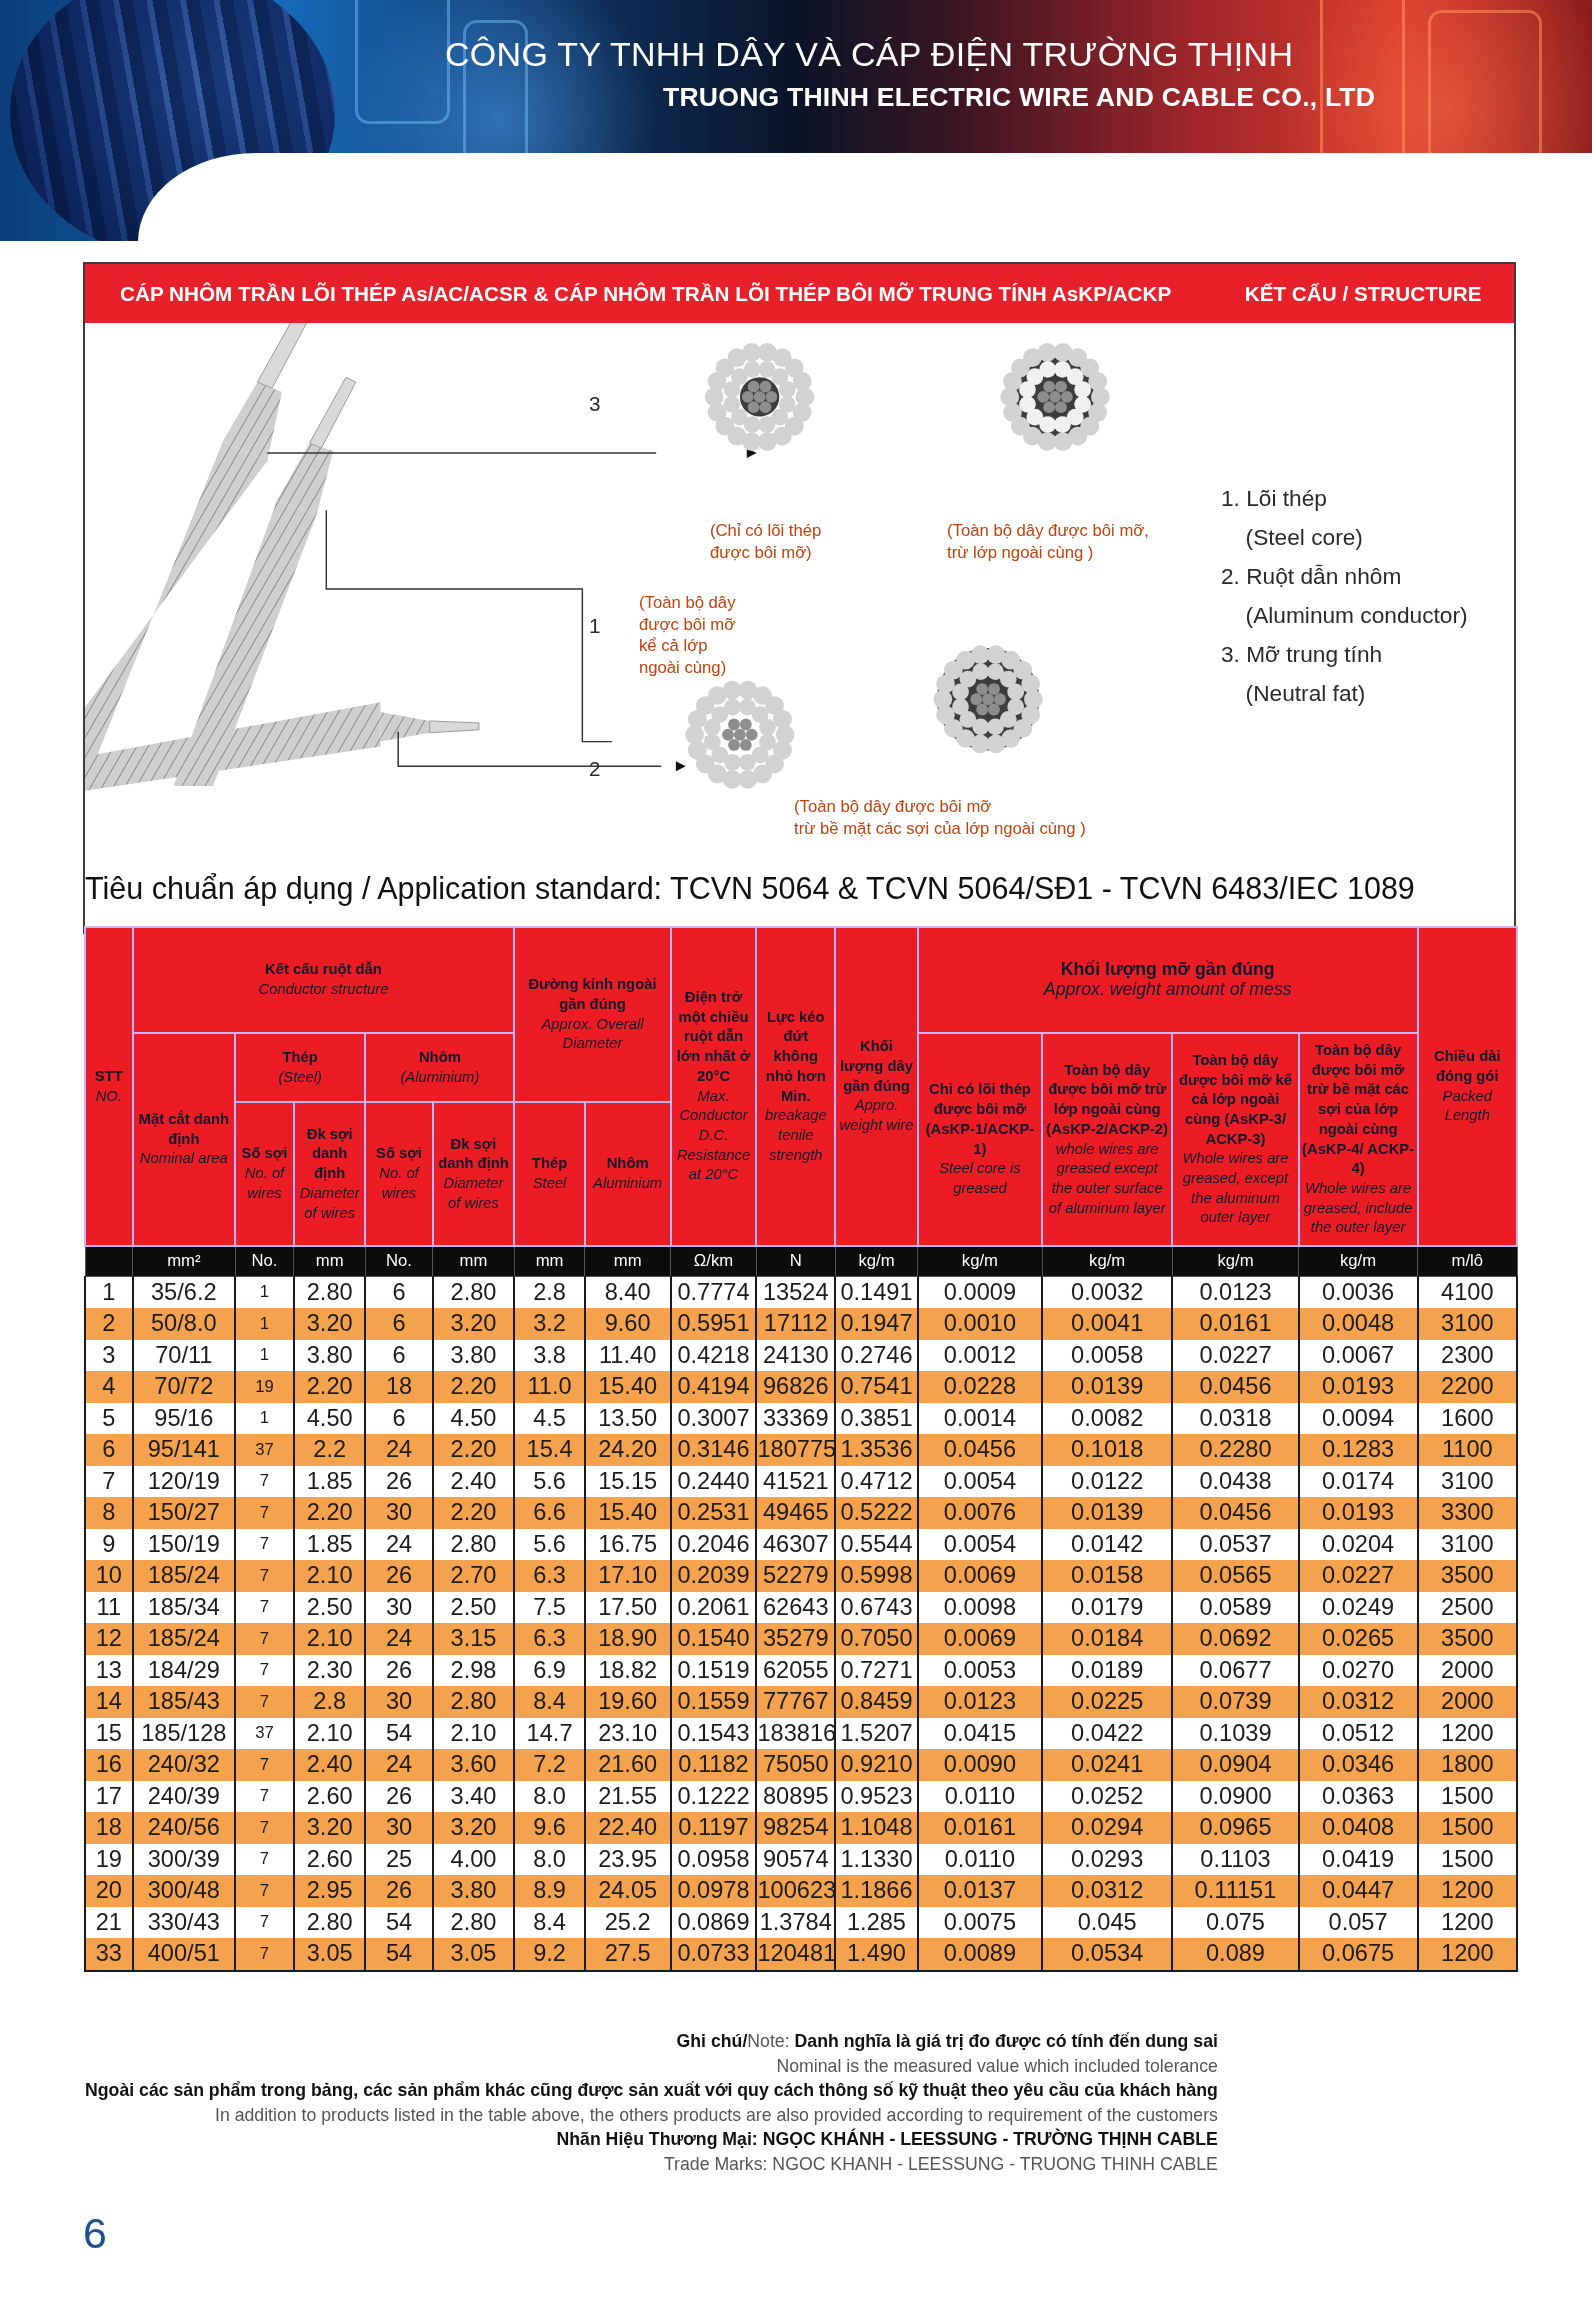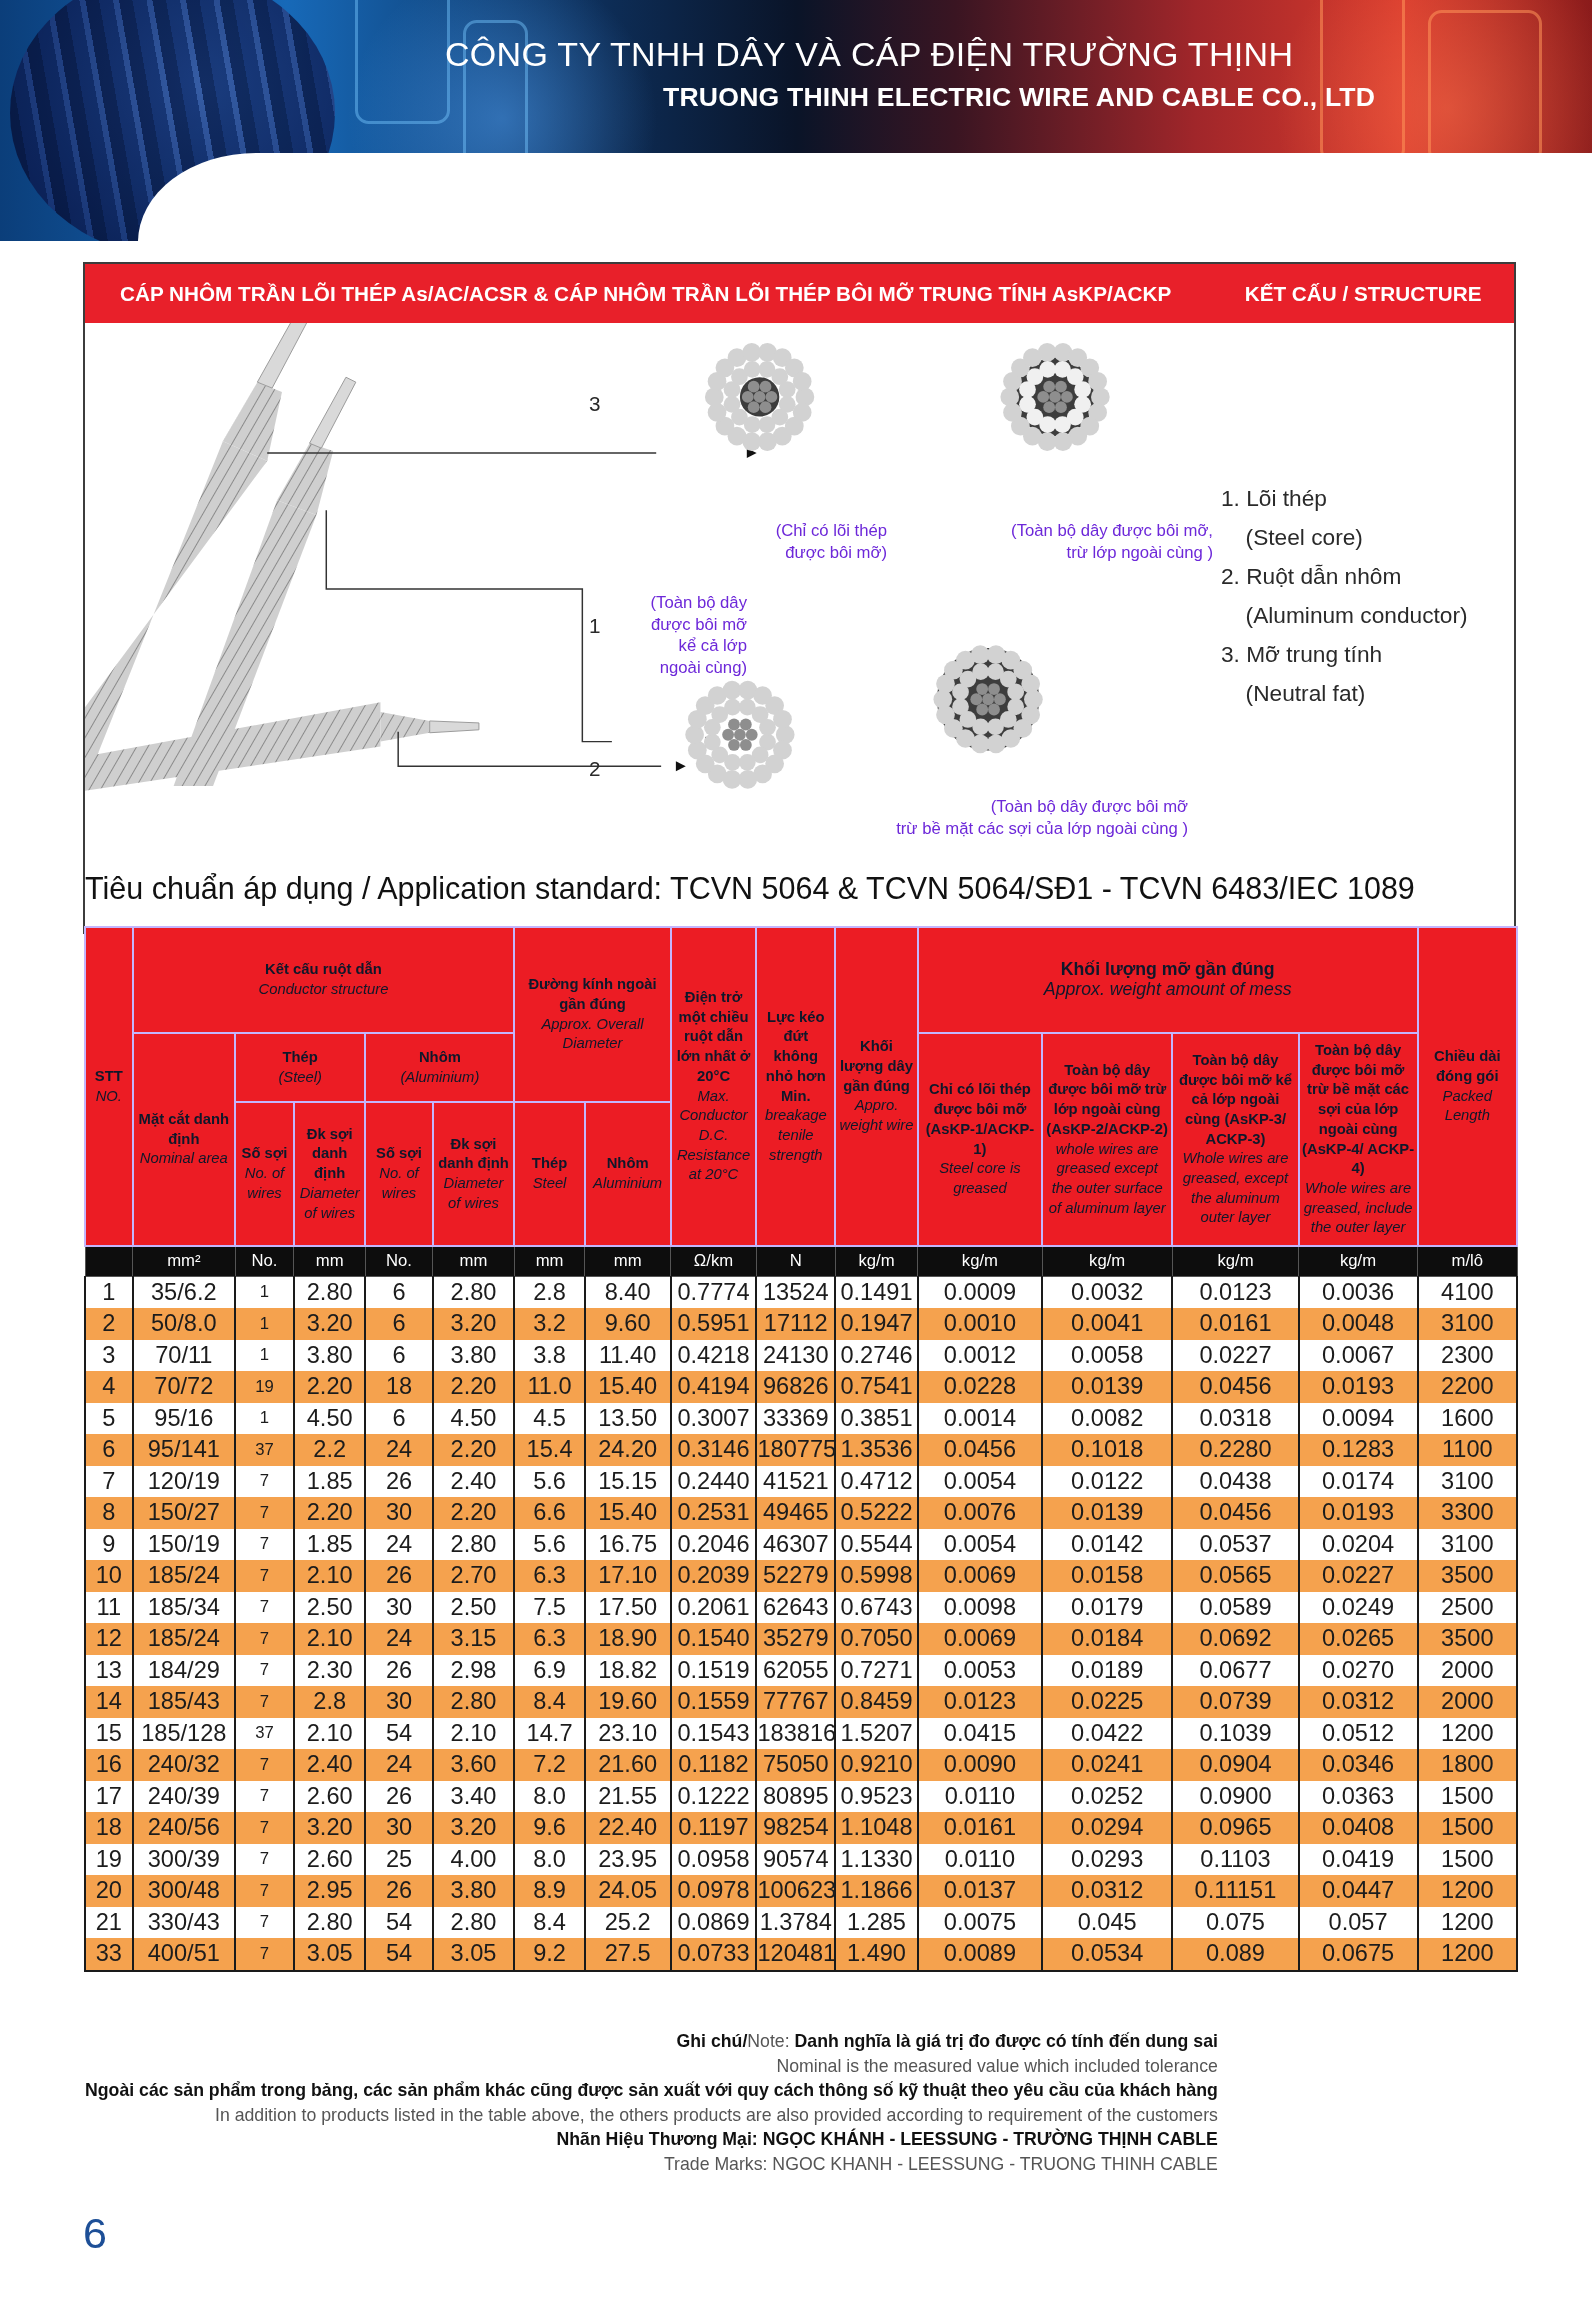--- a/index.html
+++ b/index.html
@@ -22,21 +22,21 @@
     border-top-left-radius:118px 89px; }
   .company-vn { position:absolute; left:445px; top:35px; font-size:34px; color:#fff; font-weight:400; letter-spacing:0.3px; }
   .company-en { position:absolute; left:663px; top:82px; font-size:26.6px; color:#fff; font-weight:700; letter-spacing:0.2px; }
 
   
   .panel { position:absolute; left:83px; top:262px; width:1433px; height:672px; border:2px solid #3c3c3c; box-sizing:border-box; }
   .panel-head { position:absolute; left:0; top:0; width:100%; height:59px; background:#e8202a; color:#fff; font-weight:700; font-size:20.7px; }
   .panel-head .t1 { position:absolute; left:35px; top:17.7px; }
   .panel-head .t2 { position:absolute; right:32.5px; top:17.7px; }
   .panel svg.diagram { position:absolute; left:0; top:59px; }
-  .lbl { position:absolute; font-size:16.7px; color:#6d28d9; text-align:right; line-height:21.7px; }
+  .lbl { position:absolute; font-size:16.7px; color:#c2410c; text-align:left; line-height:21.7px; }
   .num { position:absolute; font-size:20.7px; color:#2a2a2a; }
   .legend { position:absolute; left:1136px; top:215px; font-size:22.7px; color:#2a2a2a; line-height:39px; }
   .legend .sub { padding-left:24.6px; }
 
   
   .standard { position:absolute; left:85px; top:871px; font-size:30.5px; color:#111; }
 
   
   .spec { position:absolute; left:84px; top:926px; border-collapse:collapse; table-layout:fixed; width:1434px; }
   .spec th { background:#ec1c24; color:#0f172a; font-size:14.8px; font-weight:700; line-height:19.7px; border:2px solid #c4b5fd; padding:2px 2px; vertical-align:middle; text-align:center; }

